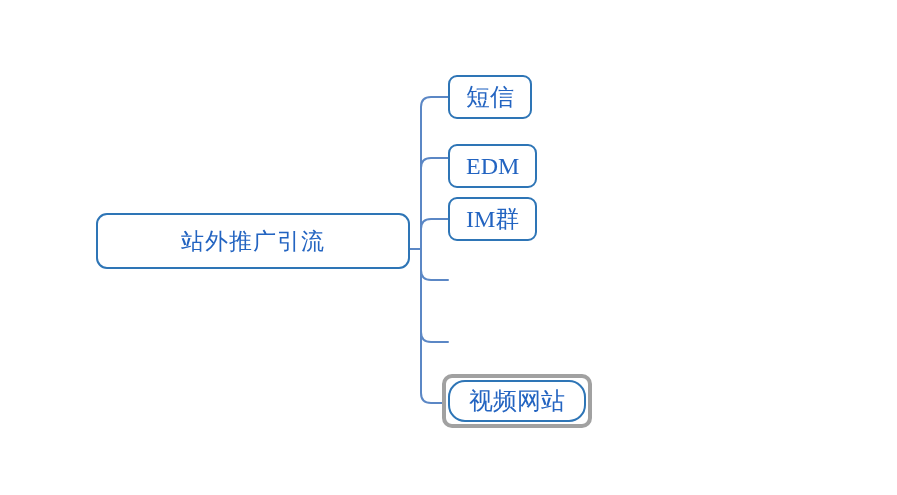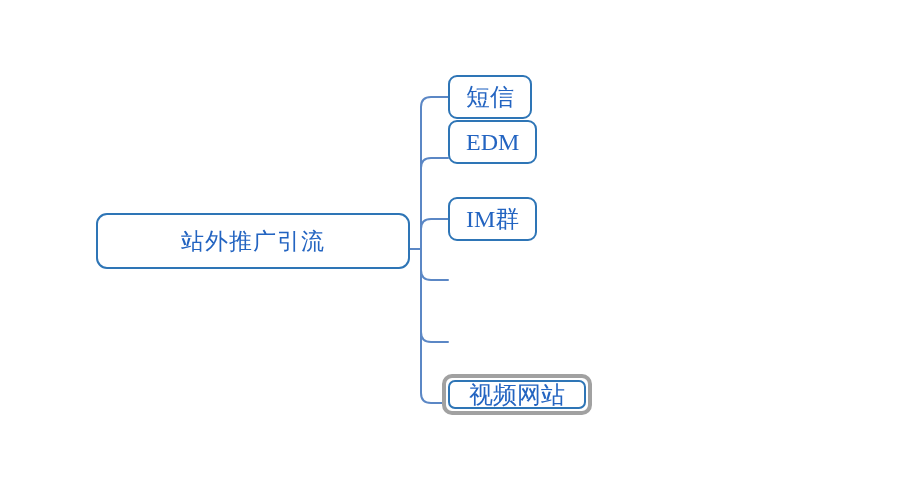--- a/index.html
+++ b/index.html
@@ -44,38 +44,38 @@
     letter-spacing:1px;
   }
   .child-node{
     left:448px;
     height:44px;
     padding:0 16px;
     border-radius:9px;
     font-size:24px;
   }
   .child-0{top:75px;justify-content:center;}
-  .child-1{top:120px;}
+  .child-1{top:144px;}
   .child-2{top:197px;}
   .child-3{top:258px;}
   .child-4{top:320px;}
   .selection-outline{
     position:absolute;
     left:442px;top:374px;
     display:inline-flex;
     border:4px solid var(--selection-outline);
     border-radius:10px;
     padding:2px;
     background:var(--background);
   }
   .selection-outline .child-node{
     position:static;
-    height:29px;
+    height:42px;
     padding:4px 19px;
-    border-radius:7px;
+    border-radius:17px;
   }
 </style>
 </head>
 <body>
 
 <div class="canvas">
 
   <svg class="connectors" viewBox="0 0 897 495" xmlns="http://www.w3.org/2000/svg">
     <path d="M410 249 H421"></path>
     <path d="M421 249 V107 Q421 97 431 97 H448"></path>

